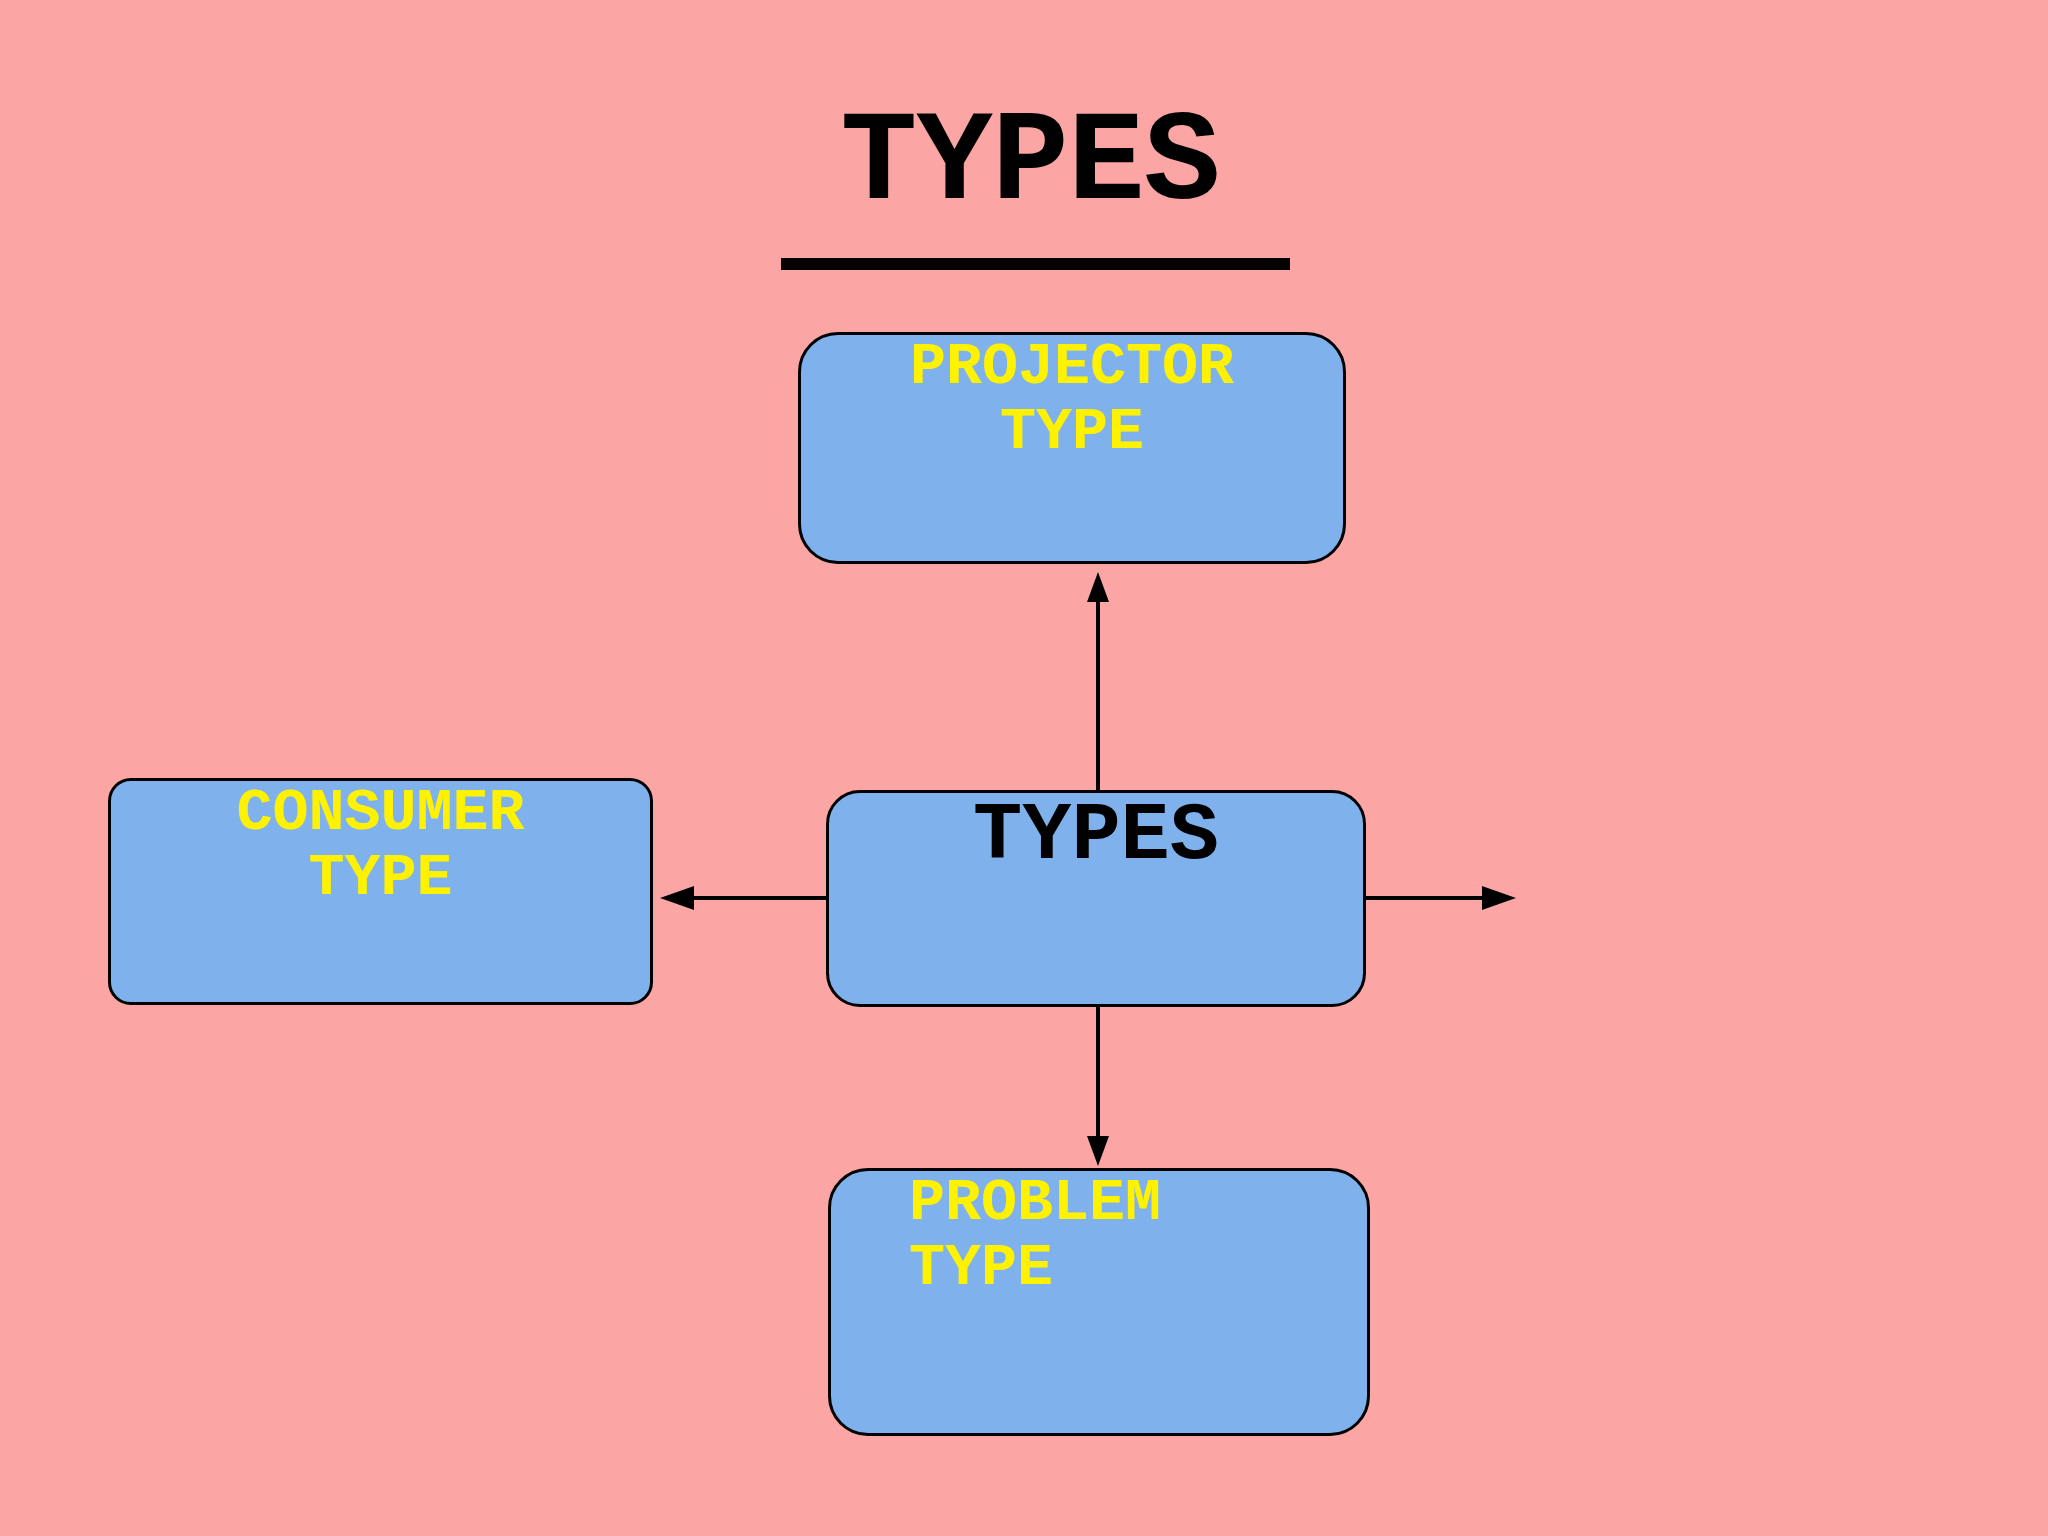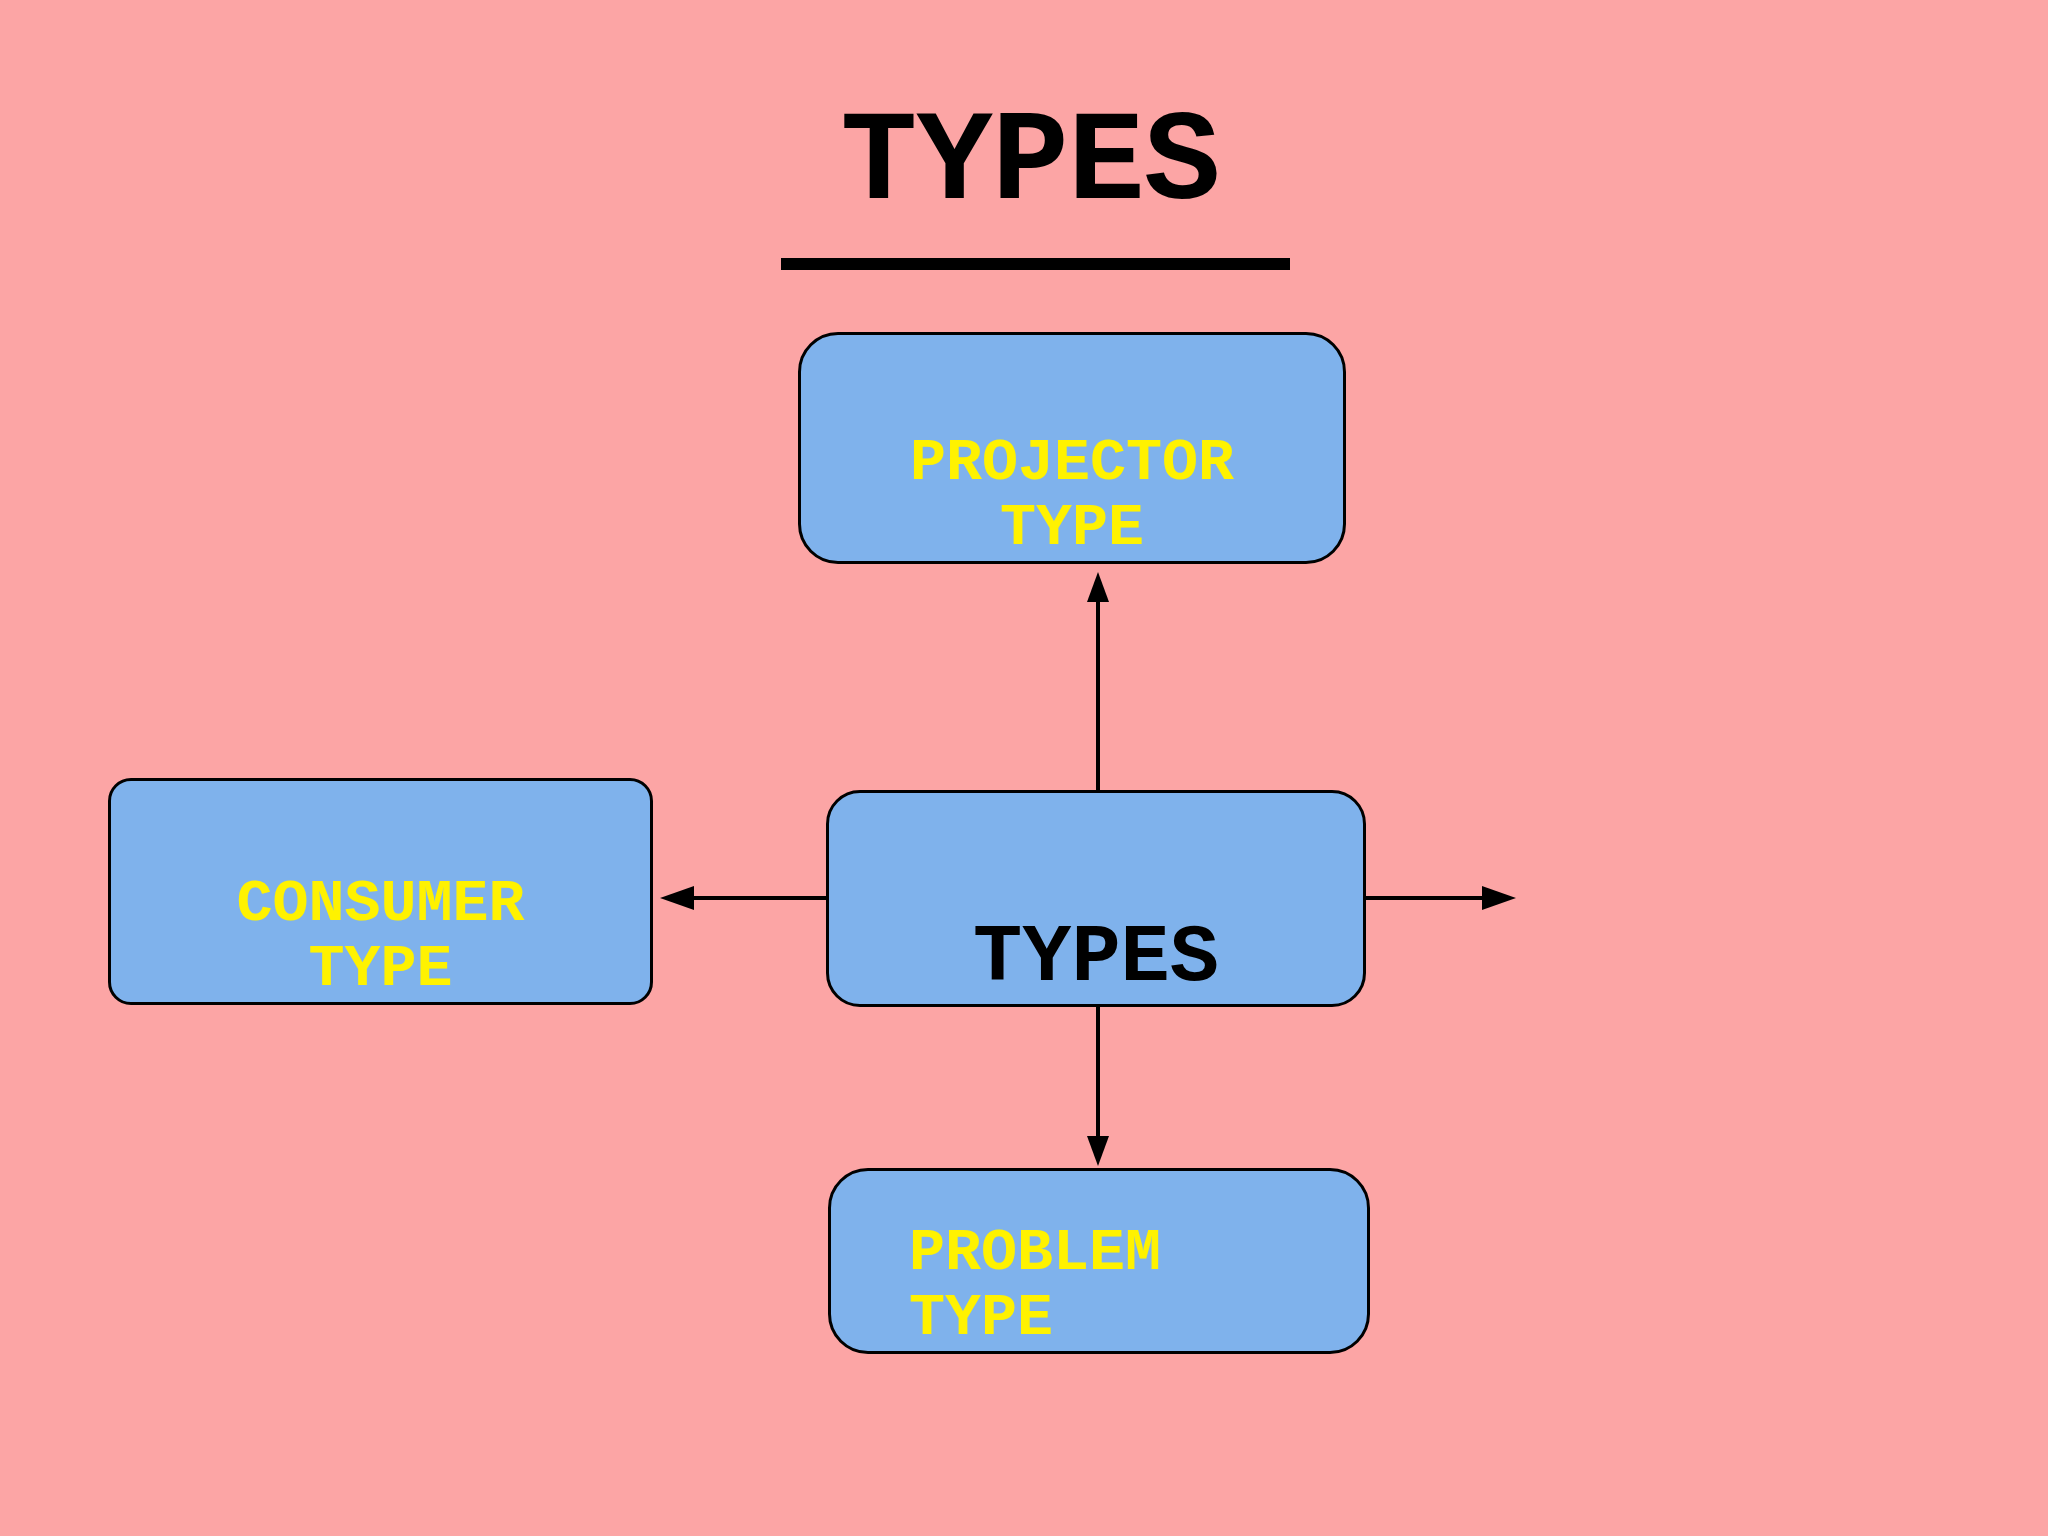--- a/index.html
+++ b/index.html
@@ -42,21 +42,21 @@
   }
 
   
   .node {
     position: absolute;
     box-sizing: border-box;
     background: #7FB2EC;
     border: 3px solid #000000;
     border-radius: 34px;
     display: flex;
-    align-items: flex-end;
+    align-items: flex-start;
     justify-content: center;
     font-weight: bold;
     line-height: 1.08;
   }
   .node .label {
     display: block;
     width: 100%;
     padding: 0 18px;
     box-sizing: border-box;
     white-space: pre-line;
@@ -88,21 +88,21 @@
   #node-center .label { text-align: center; }
 
   #node-drill {
     left: 1512px; top: 790px;  width: 528px;  height: 228px;
     font-size: 58px;
     border-radius: 40px;
   }
   #node-drill .label { text-align: center; }
 
   #node-problem {
-    left: 828px;  top: 1168px; width: 542px;  height: 186px;
+    left: 828px;  top: 1168px; width: 542px;  height: 268px;
     font-size: 60px;
     border-radius: 40px;
   }
   #node-problem .label { text-align: left; padding-left: 78px; }
 
   
   .arrow-svg {
     position: absolute;
     overflow: visible;
   }

